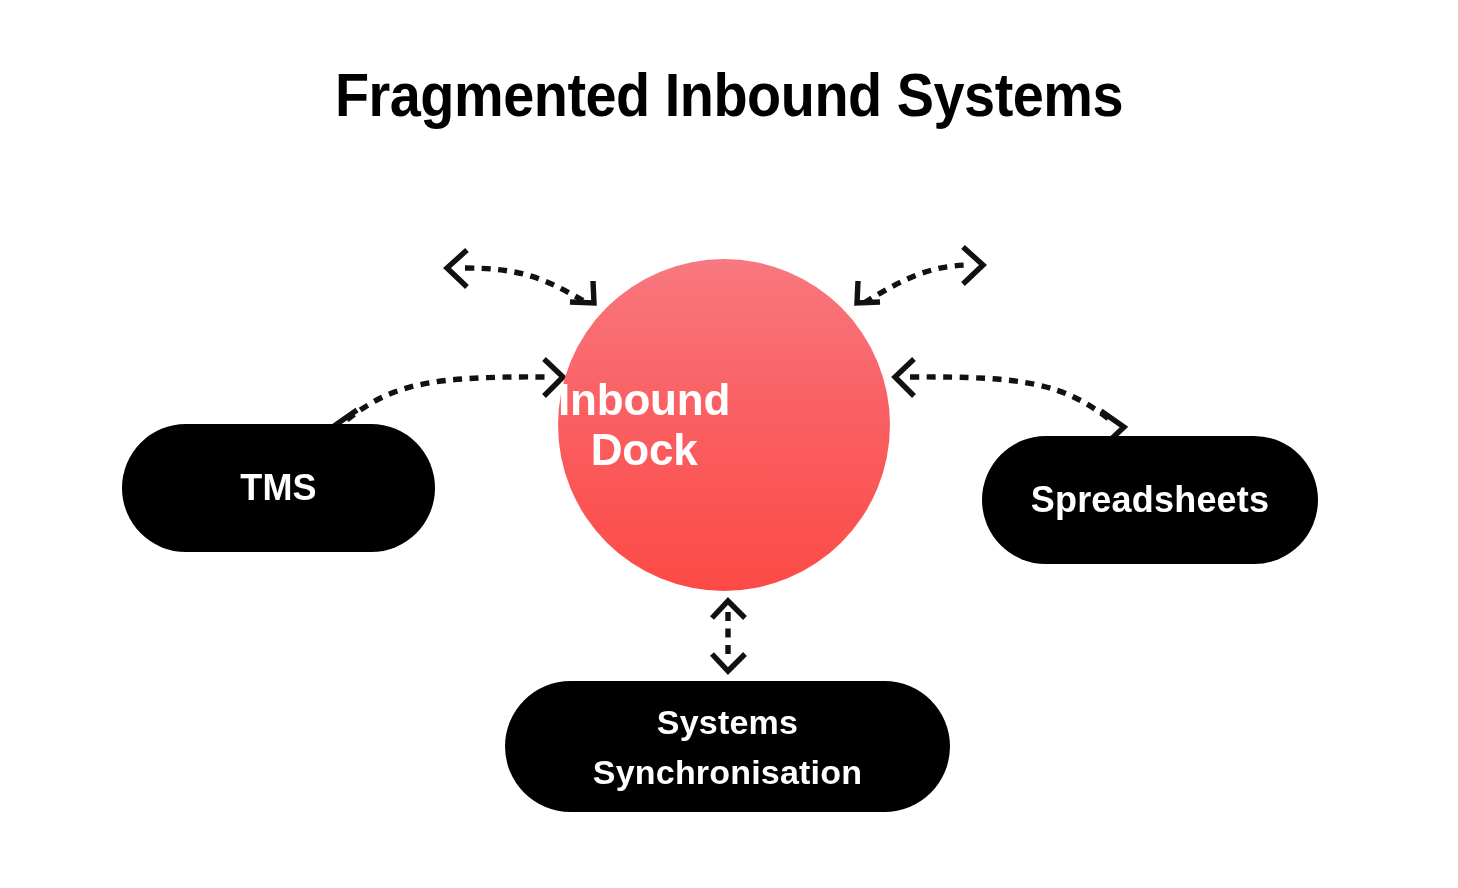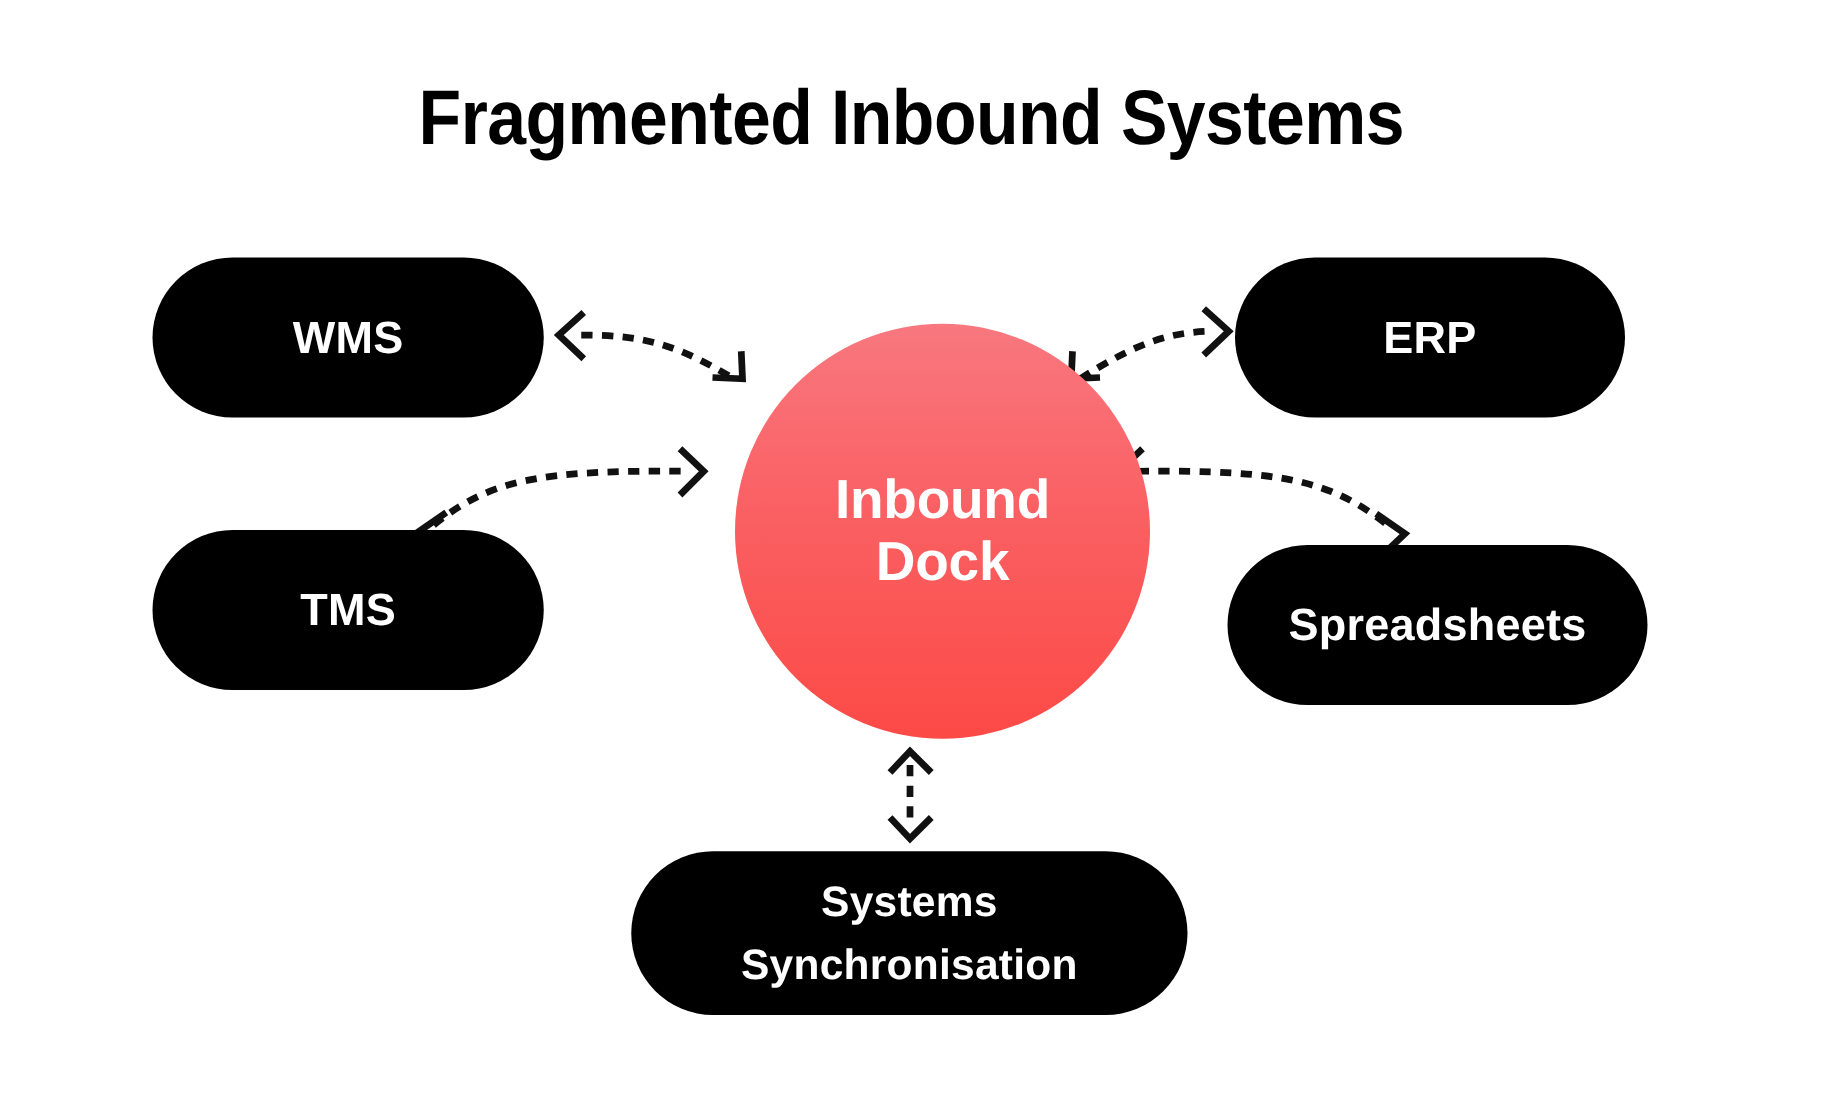--- a/index.html
+++ b/index.html
@@ -88,29 +88,29 @@
   #pill-delay { left: 505px;  top: 681px; width: 445px; height: 131px; }
 
   #pill-delay .pill-label {
     font-size: 34px;
     line-height: 50px;
   }
 
   
   #hub {
     position: absolute;
-    left: 588px;
+    left: 558px;
     top: 259px;
     width: 332px;
     height: 332px;
     border-radius: 50%;
     background: linear-gradient(180deg, #F8787F 0%, #FA6063 45%, #FC4A46 100%);
     display: flex;
     align-items: center;
-    justify-content: center;
+    justify-content: flex-start;
   }
   #hub .hub-label {
     color: #ffffff;
     font-weight: bold;
     font-size: 44px;
     line-height: 50px;
     text-align: center;
     white-space: pre-line;
     letter-spacing: -0.2px;
   }
@@ -159,31 +159,25 @@
     <g>
       <path class="edge-line" d="M 728 612 L 728 660"></path>
 
       <path class="edge-head" d="M 712 618 L 728 601 L 745 618"></path>
 
       <path class="edge-head" d="M 712 654 L 728 671 L 745 654"></path>
     </g>
 
   </svg>
 
-  <div class="pill" id="pill-wms">
-    <span class="pill-label">WMS</span>
-  </div>
 
   <div class="pill" id="pill-tms">
     <span class="pill-label">TMS</span>
   </div>
 
-  <div class="pill" id="pill-erp">
-    <span class="pill-label">ERP</span>
-  </div>
 
   <div class="pill" id="pill-sheets">
     <span class="pill-label">Spreadsheets</span>
   </div>
 
   <div class="pill" id="pill-delay">
     <span class="pill-label">Systems
 Synchronisation</span>
   </div>
 

